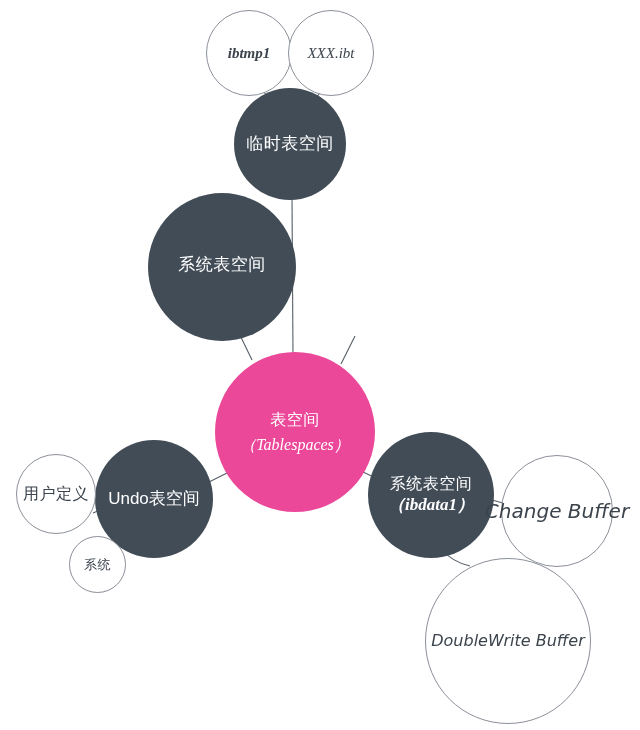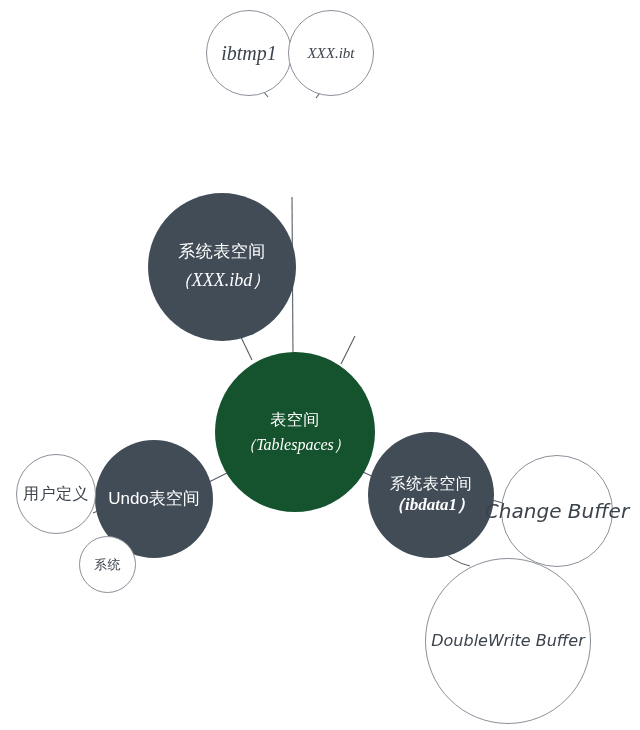--- a/index.html
+++ b/index.html
@@ -35,21 +35,21 @@
     justify-content: center;
     text-align: center;
     line-height: 1.35;
   }
   .node.dark {
     background: #414c57;
     color: #ffffff;
     border: none;
   }
   .node.center {
-    background: #14532d;
+    background: #ec4899;
     color: #ffffff;
     border: none;
     justify-content: center;
   }
   .node.outline {
     background: #ffffff;
     color: #3b434c;
     border: 1px solid #8b9099;
   }
   .line-cn {
@@ -62,29 +62,29 @@
     font-style: italic;
     white-space: nowrap;
   }
   .line-script {
     font-family: "DejaVu Sans", "Liberation Sans", sans-serif;
     font-style: italic;
     white-space: nowrap;
   }
 
   
-  #node-ibtmp1   { left: 206px; top: 10px;  width: 86px;  height: 86px;  font-size: 20px; }
+  #node-ibtmp1   { left: 206px; top: 10px;  width: 86px;  height: 86px;  font-size: 15px; font-weight: bold; }
   #node-xxxibt   { left: 288px; top: 10px;  width: 86px;  height: 86px;  font-size: 15px; }
   #node-temp     { left: 234px; top: 88px;  width: 112px; height: 112px; font-size: 17px; }
   #node-general  { left: 148px; top: 193px; width: 148px; height: 148px; font-size: 17px; }
   #node-single   { left: 306px; top: 216px; width: 124px; height: 124px; font-size: 16px; }
   #node-center   { left: 215px; top: 352px; width: 160px; height: 160px; font-size: 16px; }
   #node-undo     { left: 95px;  top: 440px; width: 118px; height: 118px; font-size: 17px; }
   #node-userdef  { left: 16px;  top: 454px; width: 80px;  height: 80px;  font-size: 16px; }
-  #node-system   { left: 79px;  top: 536px; width: 57px;  height: 57px;  font-size: 13px; }
+  #node-system   { left: 69px;  top: 536px; width: 57px;  height: 57px;  font-size: 13px; }
   #node-systemts { left: 368px; top: 432px; width: 126px; height: 126px; font-size: 16px; }
   #node-change   { left: 501px; top: 455px; width: 112px; height: 112px; font-size: 20px; }
   #node-dwrite   { left: 425px; top: 558px; width: 166px; height: 166px; font-size: 16px; }
 
   #node-center .line-cn   { font-size: 16px; margin-bottom: 3px; }
   #node-center .line-latin{ font-size: 16px; }
   #node-general .line-cn  { margin-bottom: 4px; }
   #node-general .line-latin { font-size: 18px; }
   #node-single .line-latin  { font-size: 17px; }
   #node-systemts .line-latin{ font-size: 17px; font-weight: bold; }
@@ -118,24 +118,26 @@
   </svg>
 
   <div class="node outline" id="node-ibtmp1">
     <span class="line-latin">ibtmp1</span>
   </div>
 
   <div class="node outline" id="node-xxxibt">
     <span class="line-latin">XXX.ibt</span>
   </div>
 
+  <div class="node dark" id="node-temp">
+    <span class="line-cn">临时表空间</span>
+  </div>
 
   <div class="node dark" id="node-general">
     <span class="line-cn">系统表空间</span>
-    <span class="line-latin">（XXX.ibd）</span>
   </div>
 
 
   <div class="node center" id="node-center">
     <span class="line-cn">表空间</span>
     <span class="line-latin">（Tablespaces）</span>
   </div>
 
   <div class="node dark" id="node-undo">
     <span class="line-cn">Undo表空间</span>

